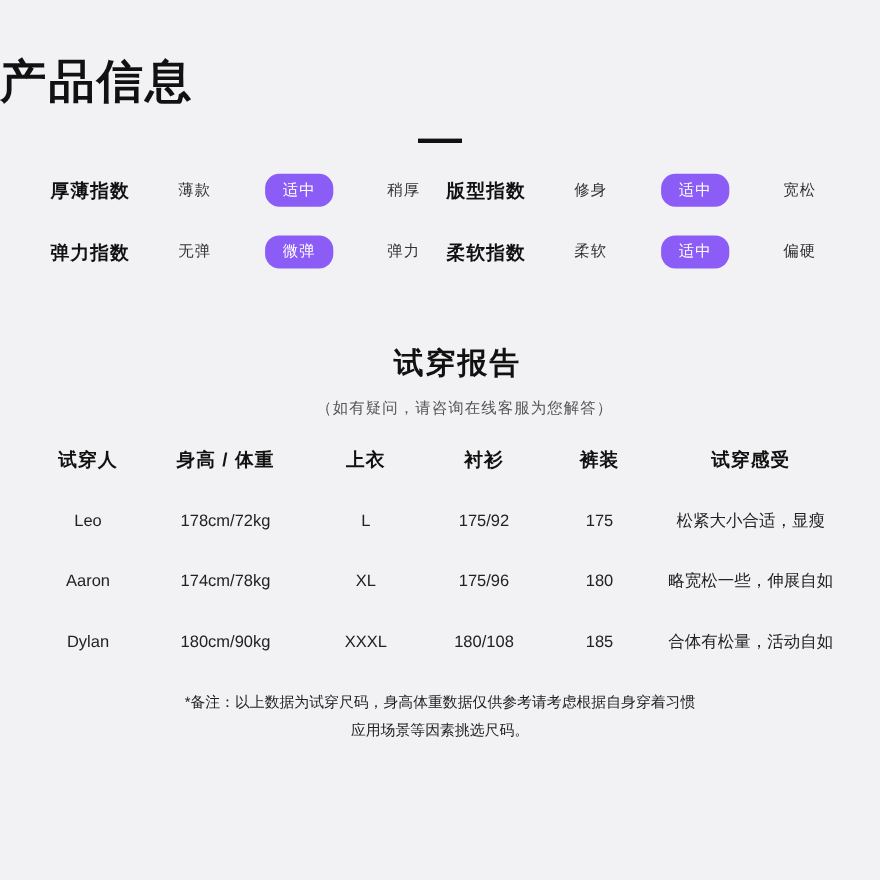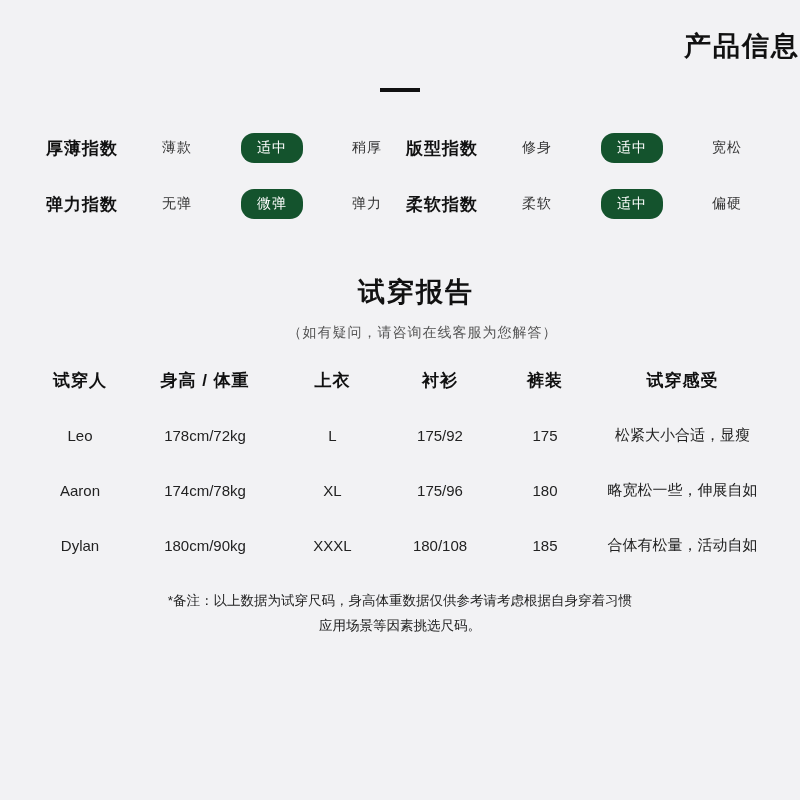--- a/index.html
+++ b/index.html
@@ -16,42 +16,42 @@
   }
   .page {
     width: 800px;
     height: 800px;
     position: relative;
     box-sizing: border-box;
   }
 
   
   .title {
-    text-align: right;
-    font-size: 27px;
+    text-align: left;
+    font-size: 42px;
     font-weight: bold;
     letter-spacing: 2px;
-    padding-top: 28px;
+    padding-top: 46px;
     color: #111;
   }
   .title-rule {
     width: 40px;
     height: 4px;
     background: #111;
     margin: 24px auto 0 auto;
   }
 
   
   .index-block {
     margin-top: 28px;
     padding: 0 46px;
   }
   .index-row {
     display: flex;
-    align-items: center;
+    align-items: flex-start;
     justify-content: space-between;
     height: 56px;
   }
   .index-group {
     display: flex;
     align-items: center;
     width: 348px;
   }
   .index-label {
     font-size: 17px;
@@ -69,21 +69,21 @@
   }
   .opt {
     font-size: 14px;
     color: #333;
     text-align: center;
     min-width: 54px;
     padding: 6px 0;
     letter-spacing: 1px;
   }
   .opt.active {
-    background: #14532d;
+    background: #8b5cf6;
     color: #fff;
     border-radius: 13px;
     padding: 6px 14px;
     font-size: 14px;
     min-width: 34px;
   }
 
   
   .report-title {
     text-align: center;

